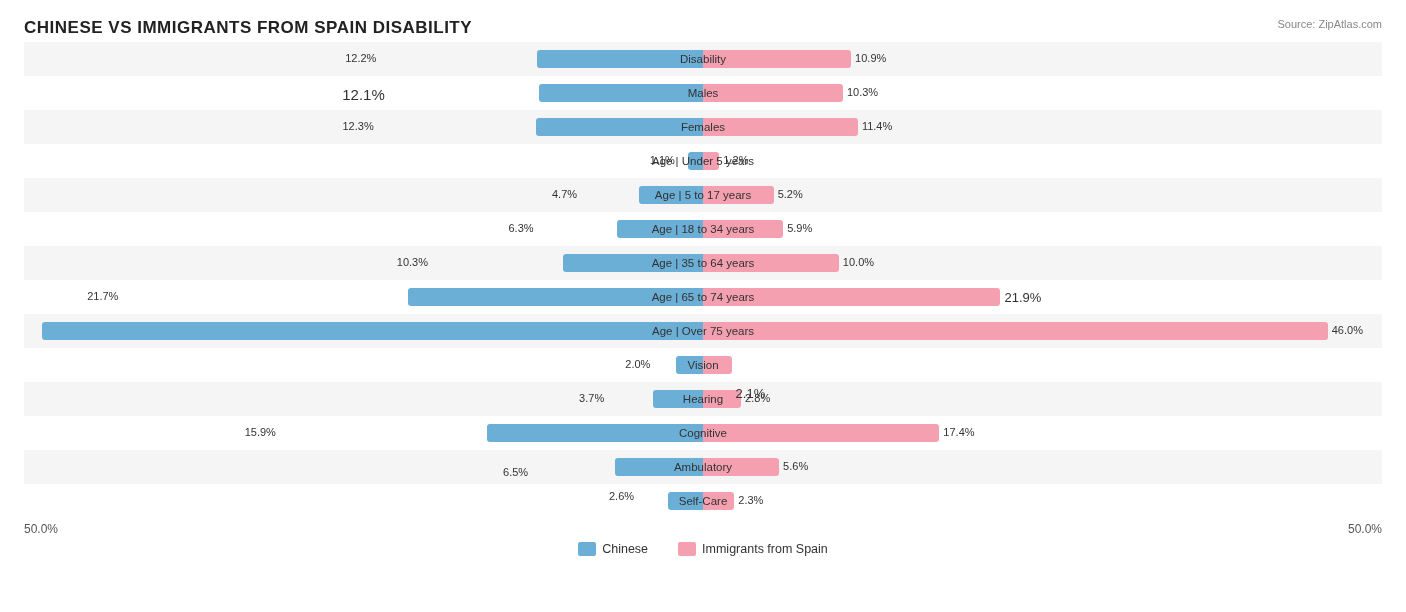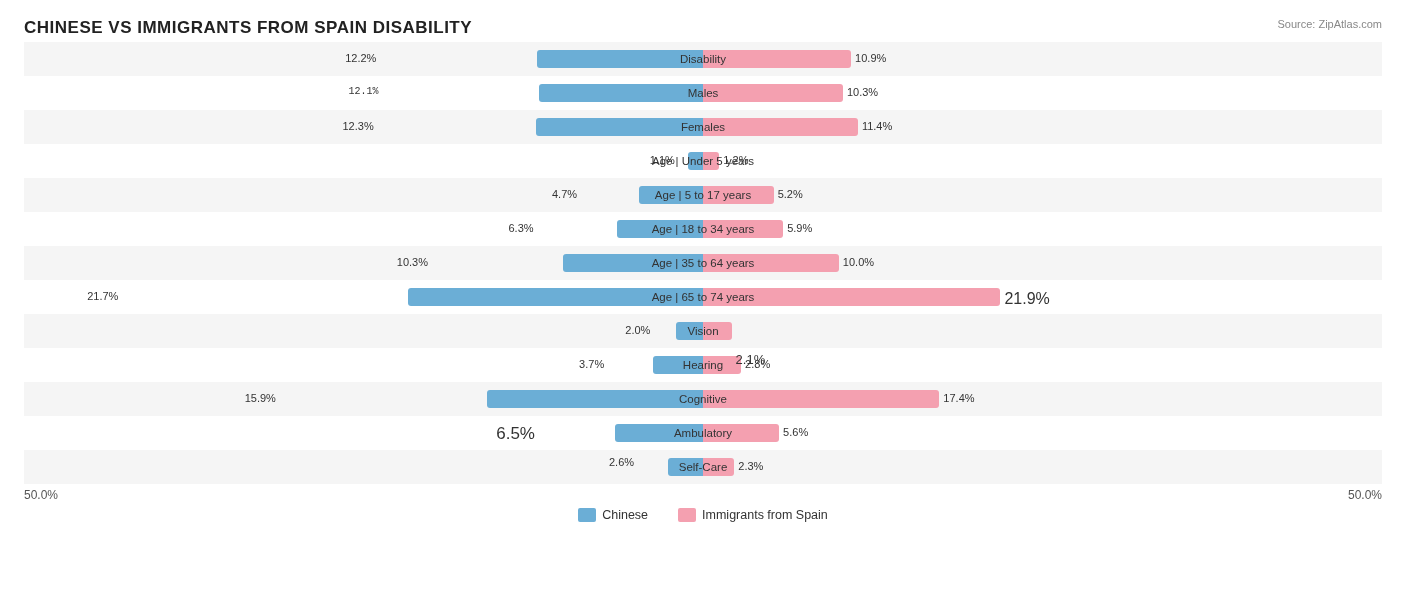--- a/index.html
+++ b/index.html
@@ -129,21 +129,21 @@
         <div class="bar-left blue" style="width: 12.2%; margin-right: 0px;"></div>
         <div class="bar-right pink" style="width: 10.9%;"></div>
         <div class="label-center">Disability</div>
         <div class="val-left" style="margin-right: 12.7%; font-size: 11px; transform: translateX(50%); right: 62.5%; top: 10px;">12.2%</div>
         <div class="val-right" style="left: 61.2%; top: 10px; font-size: 11px;">10.9%</div>
       </div>
       <div class="row">
         <div class="bar-left blue" style="width: 12.1%; margin-right: 0px;"></div>
         <div class="bar-right pink" style="width: 10.3%;"></div>
         <div class="label-center">Males</div>
-        <div class="val-left" style="margin-right: 12.6%; font-size: 10px; transform: translateX(50%); right: 62.4%; top: 10px; font-family: Liberation Mono, monospace;">12.1%</div>
+        <div class="val-left" style="margin-right: 12.6%; font-size: 15px; transform: translateX(50%); right: 62.4%; top: 10px;">12.1%</div>
         <div class="val-right" style="left: 60.6%; top: 10px; font-size: 11px;">10.3%</div>
       </div>
       <div class="row">
         <div class="bar-left blue" style="width: 12.3%; margin-right: 0px;"></div>
         <div class="bar-right pink" style="width: 11.4%;"></div>
         <div class="label-center">Females</div>
         <div class="val-left" style="margin-right: 12.8%; font-size: 11px; transform: translateX(50%); right: 62.6%; top: 10px;">12.3%</div>
         <div class="val-right" style="left: 61.7%; top: 10px; font-size: 11px;">11.4%</div>
       </div>
       <div class="row">
@@ -172,21 +172,27 @@
         <div class="bar-right pink" style="width: 10%;"></div>
         <div class="label-center">Age | 35 to 64 years</div>
         <div class="val-left" style="margin-right: 10.8%; font-size: 11px; transform: translateX(50%); right: 60.6%; top: 10px;">10.3%</div>
         <div class="val-right" style="left: 60.3%; top: 10px; font-size: 11px;">10.0%</div>
       </div>
       <div class="row">
         <div class="bar-left blue" style="width: 21.7%; margin-right: 0px;"></div>
         <div class="bar-right pink" style="width: 21.9%;"></div>
         <div class="label-center">Age | 65 to 74 years</div>
         <div class="val-left" style="margin-right: 22.2%; font-size: 11px; transform: translateX(50%); right: 72%; top: 10px;">21.7%</div>
-        <div class="val-right" style="left: 72.2%; top: 10px; font-size: 16px;">21.9%</div>
+        <div class="val-right" style="left: 72.2%; top: 10px; font-size: 13px;">21.9%</div>
+      </div>
+      <div class="row">
+        <div class="bar-left blue" style="width: 48.7%; margin-right: 0px;"></div>
+        <div class="bar-right pink" style="width: 46%;"></div>
+        <div class="label-center">Age | Over 75 years</div>
+        <div class="val-right" style="left: 96.3%; top: 10px; font-size: 11px;">46.0%</div>
       </div>
       <div class="row">
         <div class="bar-left blue" style="width: 2%; margin-right: 0px;"></div>
         <div class="bar-right pink" style="width: 2.1%;"></div>
         <div class="label-center">Vision</div>
         <div class="val-left" style="margin-right: 2.5%; font-size: 11px; transform: translateX(50%); right: 52.3%; top: 10px;">2.0%</div>
         <div class="val-right" style="left: 52.4%; top: 10px; font-size: 13px; margin-top: 28px;">2.1%</div>
       </div>
       <div class="row">
         <div class="bar-left blue" style="width: 3.7%; margin-right: 0px;"></div>
@@ -199,21 +205,21 @@
         <div class="bar-left blue" style="width: 15.9%; margin-right: 0px;"></div>
         <div class="bar-right pink" style="width: 17.4%;"></div>
         <div class="label-center">Cognitive</div>
         <div class="val-left" style="margin-right: 16.4%; font-size: 11px; transform: translateX(50%); right: 66.2%; top: 10px;">15.9%</div>
         <div class="val-right" style="left: 67.7%; top: 10px; font-size: 11px;">17.4%</div>
       </div>
       <div class="row">
         <div class="bar-left blue" style="width: 6.5%; margin-right: 0px;"></div>
         <div class="bar-right pink" style="width: 5.6%;"></div>
         <div class="label-center">Ambulatory</div>
-        <div class="val-left" style="margin-right: 7%; font-size: 17px; transform: translateX(50%); right: 56.8%; top: 8px;">6.5%</div>
+        <div class="val-left" style="margin-right: 7%; font-size: 11px; transform: translateX(50%); right: 56.8%; top: 16px;">6.5%</div>
         <div class="val-right" style="left: 55.9%; top: 10px; font-size: 11px;">5.6%</div>
       </div>
       <div class="row">
         <div class="bar-left blue" style="width: 2.6%; margin-right: 0px;"></div>
         <div class="bar-right pink" style="width: 2.3%;"></div>
         <div class="label-center">Self-Care</div>
         <div class="val-left" style="margin-right: 3.1%; font-size: 11px; transform: translateX(50%); right: 52.9%; top: 6px;">2.6%</div>
         <div class="val-right" style="left: 52.6%; top: 10px; font-size: 11px;">2.3%</div>
       </div>
     </div>

